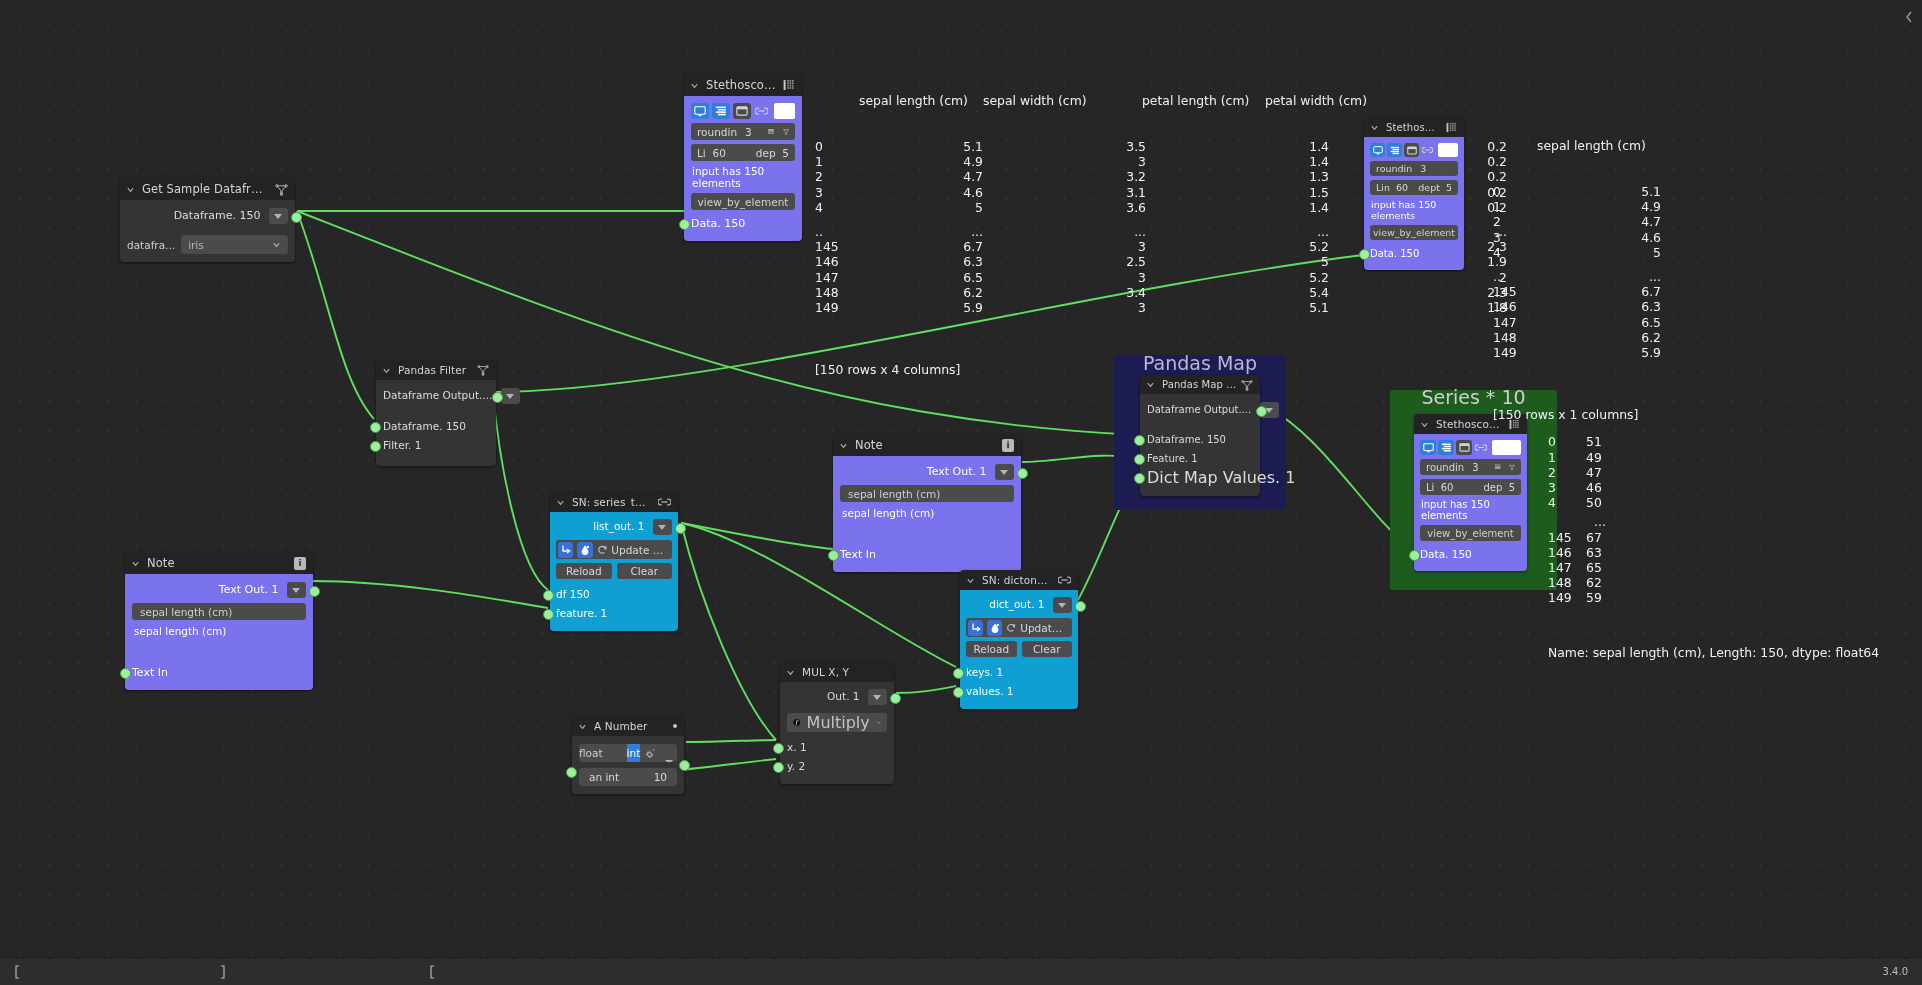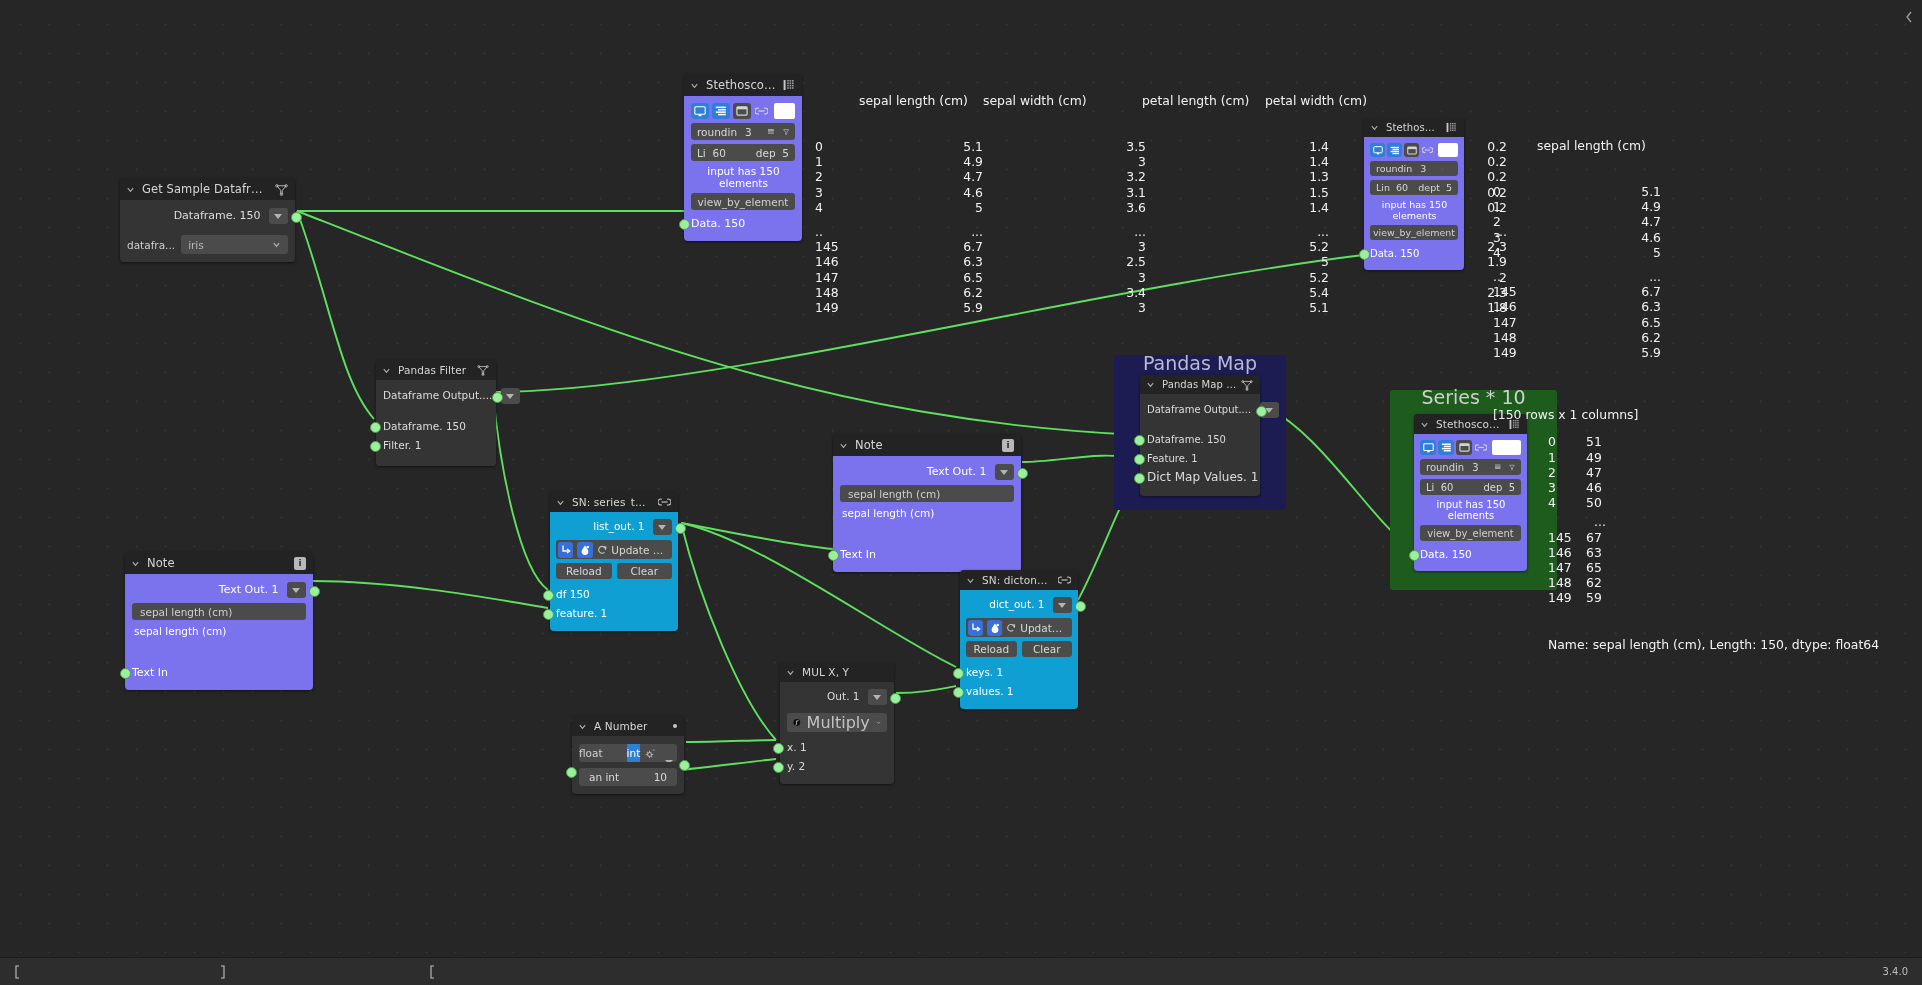--- a/index.html
+++ b/index.html
@@ -58,21 +58,21 @@
 
   
   .strip{background:#4b4b4b;border-radius:3px;height:17px;display:flex;align-items:center;
          justify-content:center;gap:8px;font-size:10.5px;color:#d8d8d8;margin:4px 0;padding:0 6px;}
   .strip.split{justify-content:space-between;}
   .btnrow{display:flex;gap:5px;margin:4px 0;}
   .btn{flex:1;background:#4b4b4b;border-radius:3px;height:16px;display:flex;align-items:center;
        justify-content:center;font-size:10.5px;color:#d8d8d8;}
   .wide{background:#4b4b4b;border-radius:3px;height:17px;display:flex;align-items:center;
         justify-content:center;font-size:10.5px;color:#d0d0d0;margin:4px 0;}
-  .msg{font-size:10.5px;color:#ffffff;margin:4px 0 3px 1px;text-align:center;}
+  .msg{font-size:10.5px;color:#ffffff;margin:4px 0 3px 1px;}
 
   
   .iconbar{display:flex;align-items:center;gap:3px;margin:1px 0 4px 0;}
   .ibx{width:18px;height:16px;border-radius:3px;background:#4b4b4b;display:flex;
        align-items:center;justify-content:center;}
   .ibx.on{background:#2f7fd8;}
   .swatch{flex:1;height:16px;background:#ffffff;border-radius:2px;margin-left:2px;}
 
   
   .sntog{display:flex;align-items:center;gap:4px;background:#4b4b4b;border-radius:3px;
@@ -508,21 +508,21 @@
         <span class="dot out" style="right:-14px;"></span>
       </div>
       <div class="sock" style="margin-top:10px;font-size:10px;">
         <span class="dot in" style="left:-13px;"></span>
         <span>Dataframe. 150</span>
       </div>
       <div class="sock" style="font-size:10px;">
         <span class="dot in" style="left:-13px;"></span>
         <span>Feature. 1</span>
       </div>
-      <div class="sock" style="font-size:12px;">
+      <div class="sock" style="font-size:16px;">
         <span class="dot in" style="left:-13px;"></span>
         <span>Dict Map Values. 1</span>
       </div>
     </div>
   </div>
 
   <div class="node purple" style="left:125px;top:552px;width:188px;">
     <div class="nhead">
       <svg class="chev" viewBox="0 0 10 10">
         <path d="M2 3.5 L5 7 L8 3.5" fill="none" stroke="#c8c8c8" stroke-width="1.2"></path>
@@ -746,34 +746,35 @@
 
   <div class="dtable" style="left:815px;top:63px;">
     <div style="display:flex;">
       <div style="width:44px;"></div>
       <div style="width:124px;text-align:left;">sepal length (cm)</div>
       <div style="width:115px;text-align:left;">sepal width (cm)</div>
       <div style="width:123px;text-align:left;margin-left:44px;">petal length (cm)</div>
       <div style="width:120px;text-align:left;">petal width (cm)</div>
     </div>
     <div id="df4-rows"><div style="display: flex;"><div style="width: 44px;">0</div><div style="width: 124px; text-align: right; padding-right: 48px;">5.1</div><div style="width: 115px; text-align: right; padding-right: 60px;">3.5</div><div style="width: 123px; text-align: right; padding-right: 58px;">1.4</div><div style="width: 120px; text-align: right; padding-right: 62px;">0.2</div></div><div style="display: flex;"><div style="width: 44px;">1</div><div style="width: 124px; text-align: right; padding-right: 48px;">4.9</div><div style="width: 115px; text-align: right; padding-right: 60px;">3</div><div style="width: 123px; text-align: right; padding-right: 58px;">1.4</div><div style="width: 120px; text-align: right; padding-right: 62px;">0.2</div></div><div style="display: flex;"><div style="width: 44px;">2</div><div style="width: 124px; text-align: right; padding-right: 48px;">4.7</div><div style="width: 115px; text-align: right; padding-right: 60px;">3.2</div><div style="width: 123px; text-align: right; padding-right: 58px;">1.3</div><div style="width: 120px; text-align: right; padding-right: 62px;">0.2</div></div><div style="display: flex;"><div style="width: 44px;">3</div><div style="width: 124px; text-align: right; padding-right: 48px;">4.6</div><div style="width: 115px; text-align: right; padding-right: 60px;">3.1</div><div style="width: 123px; text-align: right; padding-right: 58px;">1.5</div><div style="width: 120px; text-align: right; padding-right: 62px;">0.2</div></div><div style="display: flex;"><div style="width: 44px;">4</div><div style="width: 124px; text-align: right; padding-right: 48px;">5</div><div style="width: 115px; text-align: right; padding-right: 60px;">3.6</div><div style="width: 123px; text-align: right; padding-right: 58px;">1.4</div><div style="width: 120px; text-align: right; padding-right: 62px;">0.2</div></div><div style="display: flex; margin-top: 9px;"><div style="width: 44px;">..</div><div style="width: 124px; text-align: right; padding-right: 48px;">...</div><div style="width: 115px; text-align: right; padding-right: 60px;">...</div><div style="width: 123px; text-align: right; padding-right: 58px;">...</div><div style="width: 120px; text-align: right; padding-right: 62px;">...</div></div><div style="display: flex; margin-top: 0px;"><div style="width: 44px;">145</div><div style="width: 124px; text-align: right; padding-right: 48px;">6.7</div><div style="width: 115px; text-align: right; padding-right: 60px;">3</div><div style="width: 123px; text-align: right; padding-right: 58px;">5.2</div><div style="width: 120px; text-align: right; padding-right: 62px;">2.3</div></div><div style="display: flex;"><div style="width: 44px;">146</div><div style="width: 124px; text-align: right; padding-right: 48px;">6.3</div><div style="width: 115px; text-align: right; padding-right: 60px;">2.5</div><div style="width: 123px; text-align: right; padding-right: 58px;">5</div><div style="width: 120px; text-align: right; padding-right: 62px;">1.9</div></div><div style="display: flex;"><div style="width: 44px;">147</div><div style="width: 124px; text-align: right; padding-right: 48px;">6.5</div><div style="width: 115px; text-align: right; padding-right: 60px;">3</div><div style="width: 123px; text-align: right; padding-right: 58px;">5.2</div><div style="width: 120px; text-align: right; padding-right: 62px;">2</div></div><div style="display: flex;"><div style="width: 44px;">148</div><div style="width: 124px; text-align: right; padding-right: 48px;">6.2</div><div style="width: 115px; text-align: right; padding-right: 60px;">3.4</div><div style="width: 123px; text-align: right; padding-right: 58px;">5.4</div><div style="width: 120px; text-align: right; padding-right: 62px;">2.3</div></div><div style="display: flex;"><div style="width: 44px;">149</div><div style="width: 124px; text-align: right; padding-right: 48px;">5.9</div><div style="width: 115px; text-align: right; padding-right: 60px;">3</div><div style="width: 123px; text-align: right; padding-right: 58px;">5.1</div><div style="width: 120px; text-align: right; padding-right: 62px;">1.8</div></div></div>
+    <div class="foot" style="margin-top:16px;">[150 rows x 4 columns]</div>
   </div>
 
   <div class="dtable" style="left:1493px;top:108px;">
     <div style="display:flex;">
       <div style="width:44px;"></div>
       <div style="width:124px;text-align:left;">sepal length (cm)</div>
     </div>
     <div id="df1-rows"><div style="display: flex;"><div style="width: 44px;">0</div><div style="width: 124px; text-align: right; padding-right: 48px;">5.1</div></div><div style="display: flex;"><div style="width: 44px;">1</div><div style="width: 124px; text-align: right; padding-right: 48px;">4.9</div></div><div style="display: flex;"><div style="width: 44px;">2</div><div style="width: 124px; text-align: right; padding-right: 48px;">4.7</div></div><div style="display: flex;"><div style="width: 44px;">3</div><div style="width: 124px; text-align: right; padding-right: 48px;">4.6</div></div><div style="display: flex;"><div style="width: 44px;">4</div><div style="width: 124px; text-align: right; padding-right: 48px;">5</div></div><div style="display: flex; margin-top: 9px;"><div style="width: 44px;">..</div><div style="width: 124px; text-align: right; padding-right: 48px;">...</div></div><div style="display: flex; margin-top: 0px;"><div style="width: 44px;">145</div><div style="width: 124px; text-align: right; padding-right: 48px;">6.7</div></div><div style="display: flex;"><div style="width: 44px;">146</div><div style="width: 124px; text-align: right; padding-right: 48px;">6.3</div></div><div style="display: flex;"><div style="width: 44px;">147</div><div style="width: 124px; text-align: right; padding-right: 48px;">6.5</div></div><div style="display: flex;"><div style="width: 44px;">148</div><div style="width: 124px; text-align: right; padding-right: 48px;">6.2</div></div><div style="display: flex;"><div style="width: 44px;">149</div><div style="width: 124px; text-align: right; padding-right: 48px;">5.9</div></div></div>
     <div class="foot" style="margin-top:16px;">[150 rows x 1 columns]</div>
   </div>
 
   <div class="dtable" style="left:1548px;top:404px;">
     <div id="ser-rows"><div style="display: flex;"><div style="width: 38px;">0</div><div style="width: 34px; text-align: left;">51</div></div><div style="display: flex;"><div style="width: 38px;">1</div><div style="width: 34px; text-align: left;">49</div></div><div style="display: flex;"><div style="width: 38px;">2</div><div style="width: 34px; text-align: left;">47</div></div><div style="display: flex;"><div style="width: 38px;">3</div><div style="width: 34px; text-align: left;">46</div></div><div style="display: flex;"><div style="width: 38px;">4</div><div style="width: 34px; text-align: left;">50</div></div><div style="display: flex; margin-top: 4px;"><div style="width: 38px;"></div><div style="width: 34px; text-align: left; padding-left: 8px;">...</div></div><div style="display: flex;"><div style="width: 38px;">145</div><div style="width: 34px; text-align: left;">67</div></div><div style="display: flex;"><div style="width: 38px;">146</div><div style="width: 34px; text-align: left;">63</div></div><div style="display: flex;"><div style="width: 38px;">147</div><div style="width: 34px; text-align: left;">65</div></div><div style="display: flex;"><div style="width: 38px;">148</div><div style="width: 34px; text-align: left;">62</div></div><div style="display: flex;"><div style="width: 38px;">149</div><div style="width: 34px; text-align: left;">59</div></div></div>
-    <div class="foot" style="margin-top:1px;text-align:right;">Name: sepal length (cm), Length: 150, dtype: float64</div>
+    <div class="foot" style="margin-top:9px;text-align:right;">Name: sepal length (cm), Length: 150, dtype: float64</div>
   </div>
 
   <div id="topbar">
     <svg width="10" height="14" viewBox="0 0 10 14">
       <path d="M7 2 L3 7 L7 12" fill="none" stroke="#9a9a9a" stroke-width="1.4"></path>
       </svg>
   </div>
 </div>
 
 <div id="status">

